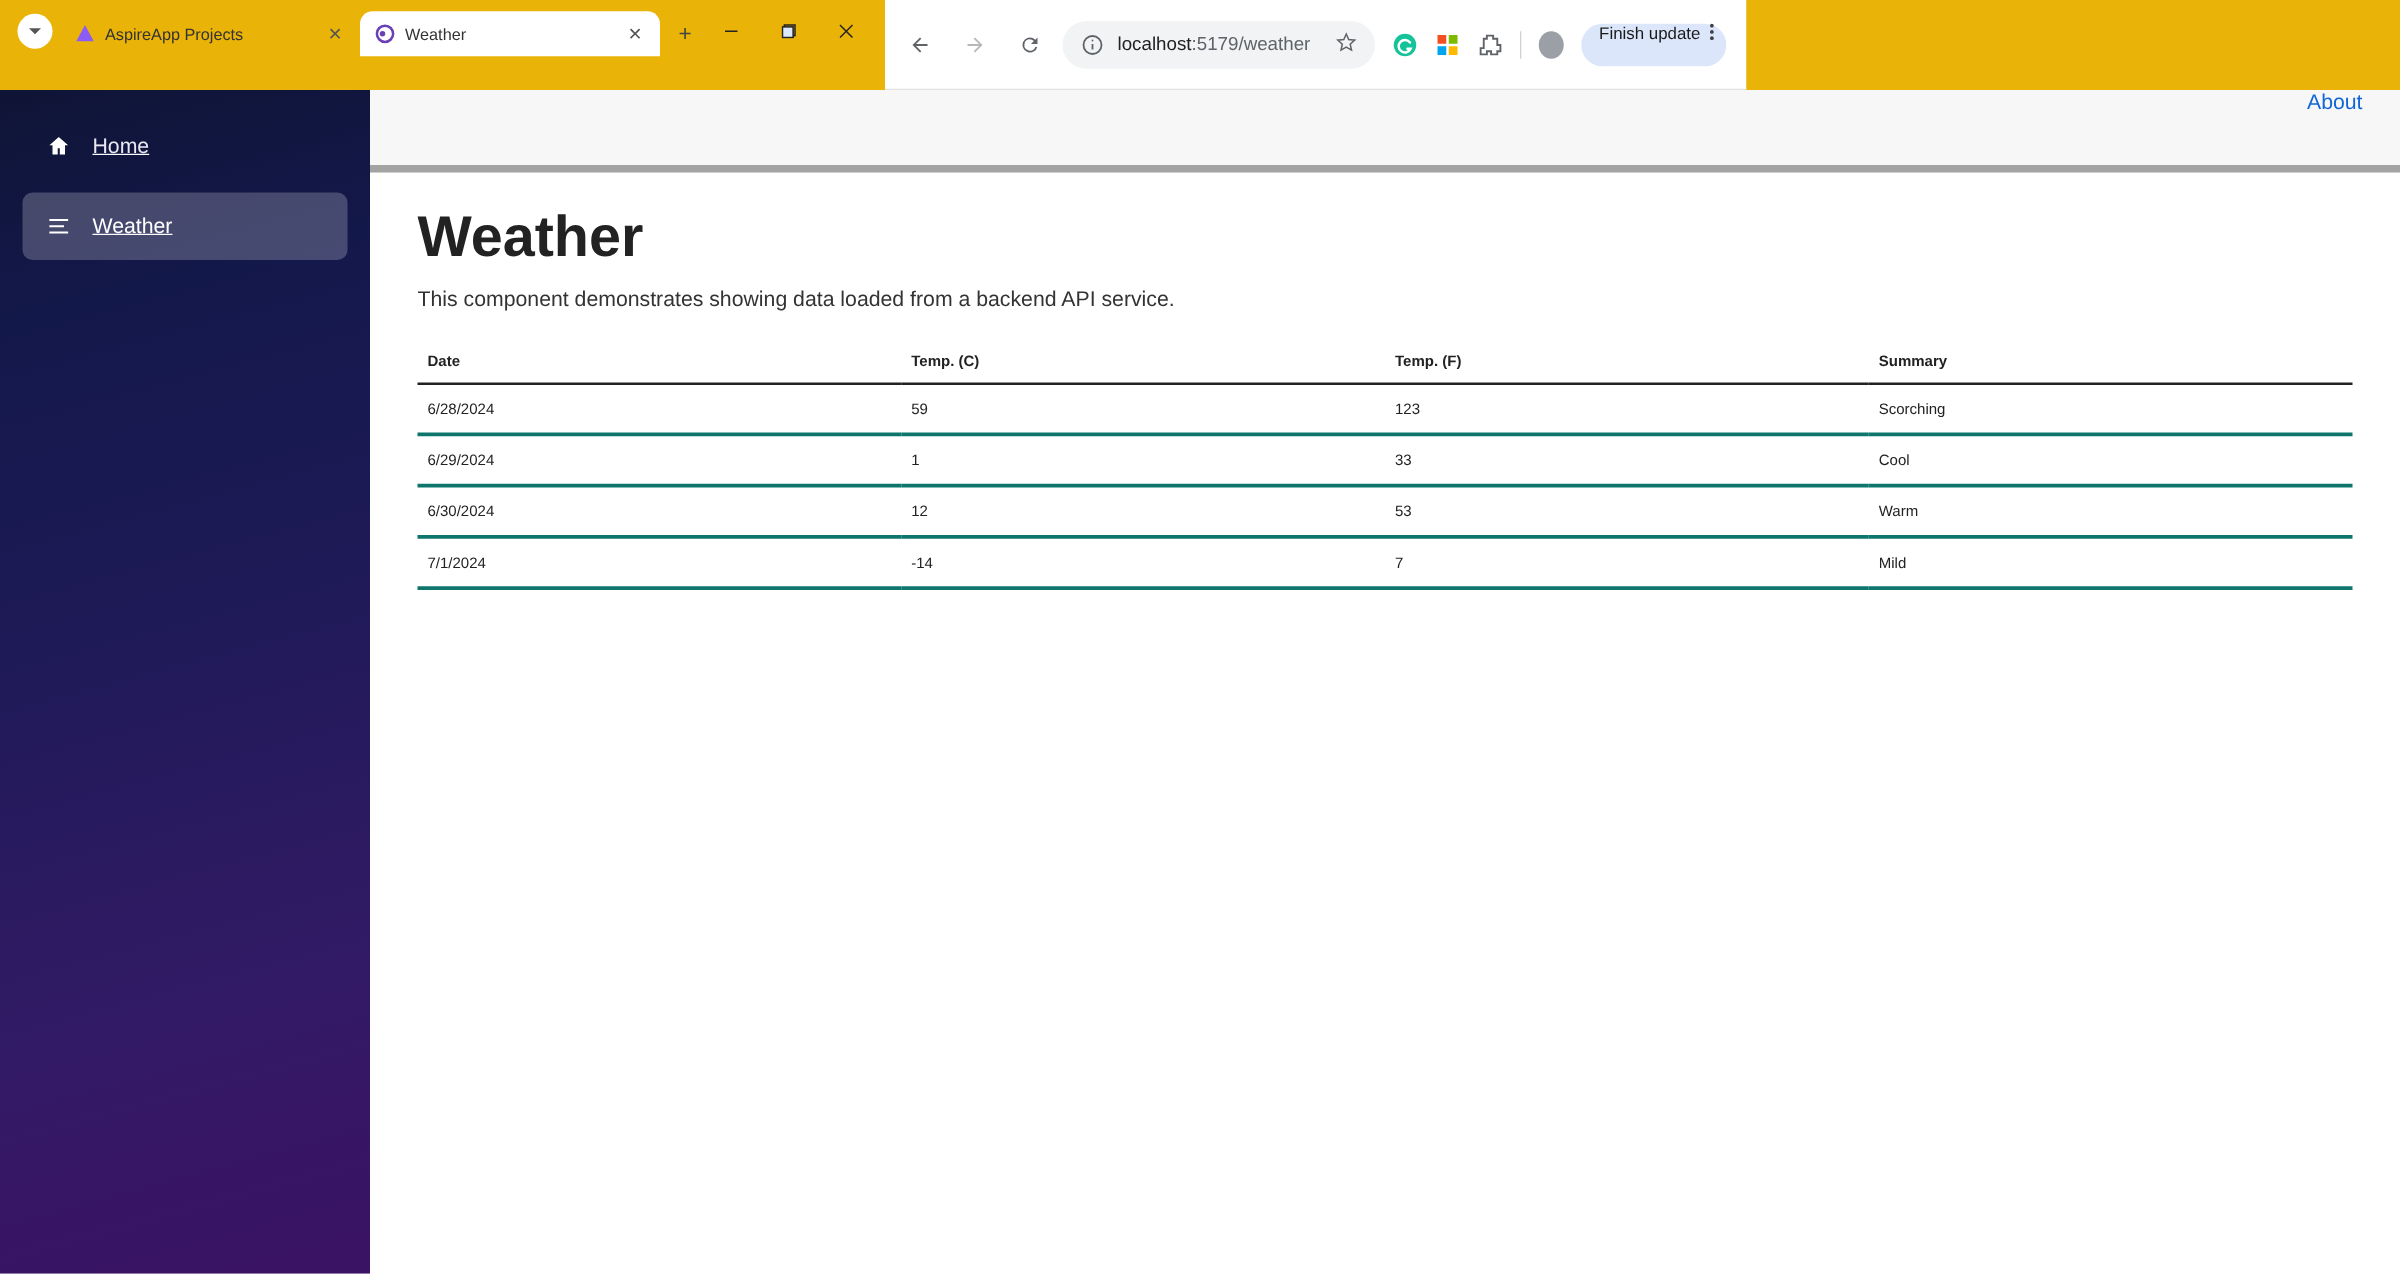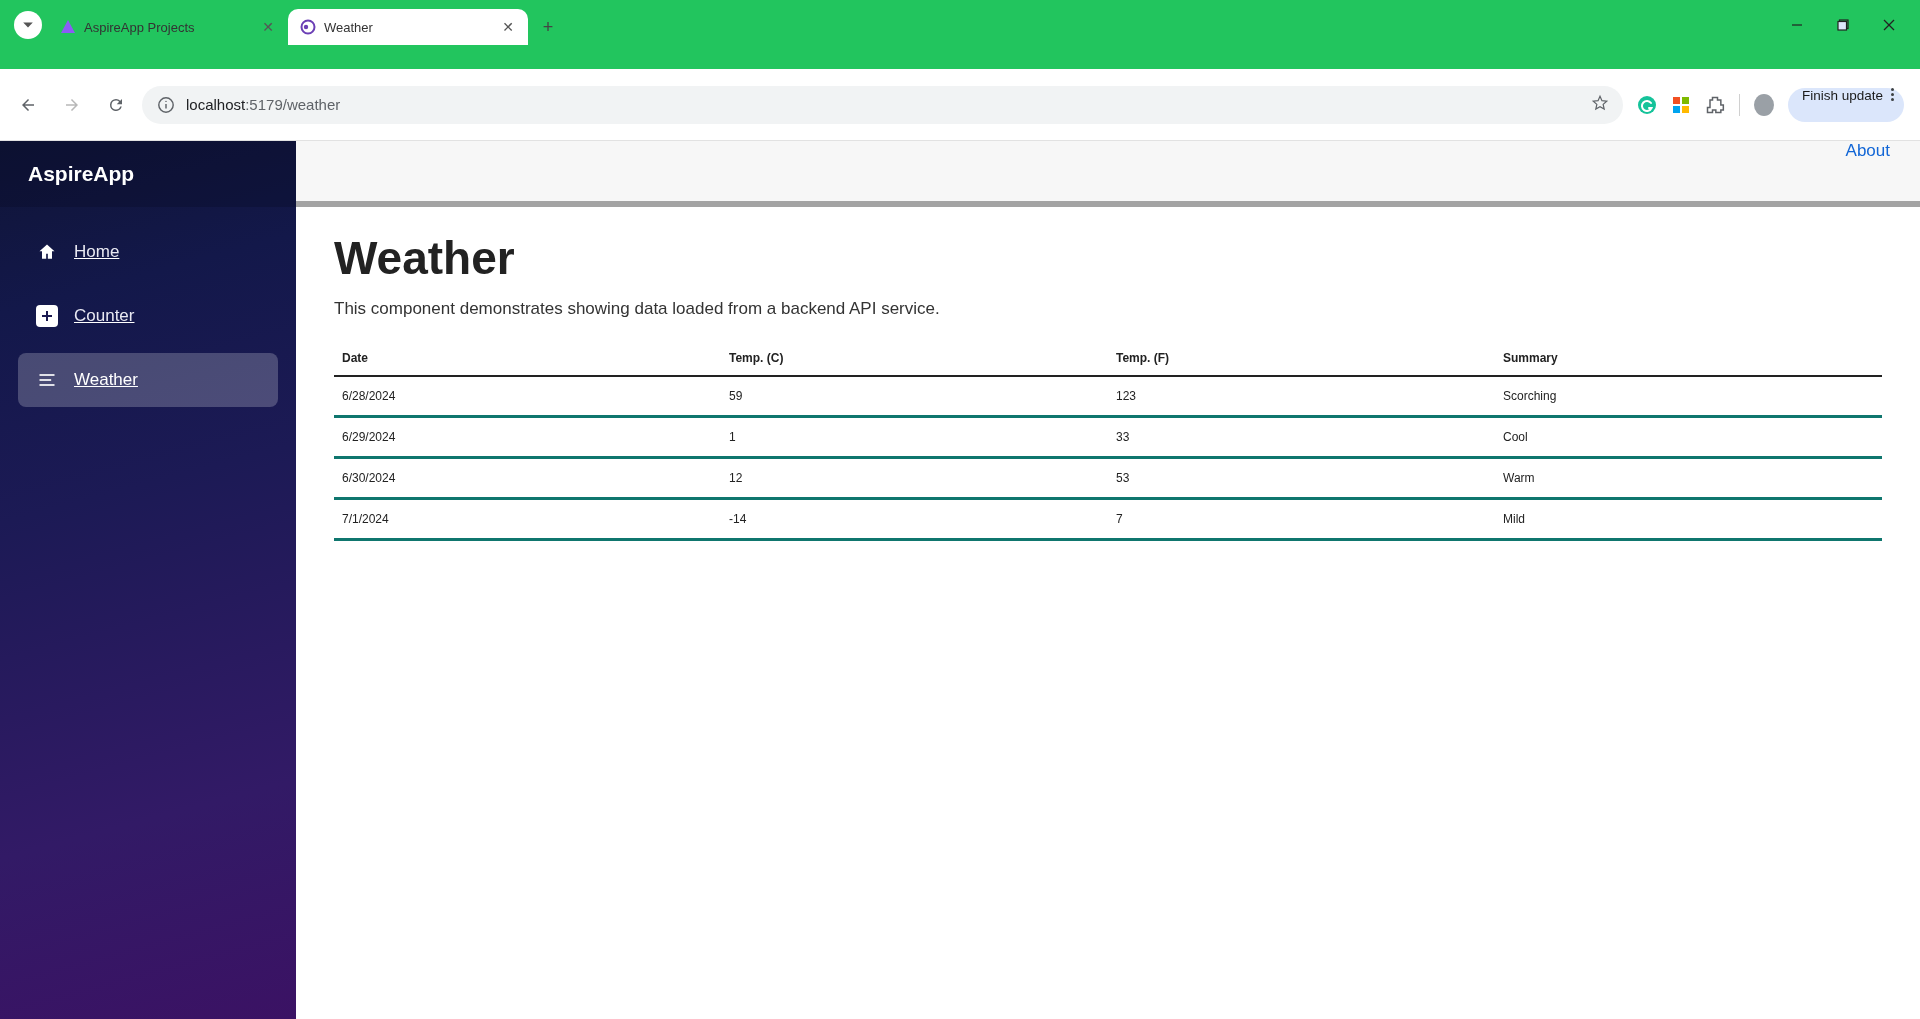--- a/index.html
+++ b/index.html
@@ -1,20 +1,20 @@
 <!DOCTYPE html>
 <html><head>
 <meta charset="utf-8">
 <style>
   * { box-sizing: border-box; margin: 0; padding: 0; }
   html, body { width: 100%; height: 100%; font-family: "Segoe UI", Arial, sans-serif; }
   body { display: flex; flex-direction: column; }
 
   
-  .browser-chrome { display: flex; flex-direction: column; background: #22c55e; gap: 24px; }
+  .browser-chrome { display: flex; flex-direction: row; background: #eab308; }
   .tab-strip { display: flex; align-items: flex-end; height: 45px; padding: 0 8px; }
   .tab-search {
     width: 28px; height: 28px; border-radius: 50%; background: #fff;
     display: flex; align-items: center; justify-content: center; margin: 0 6px 6px 6px;
     cursor: pointer;
   }
   .tab-search svg { width: 12px; height: 12px; fill: #555; }
   .tab {
     display: flex; align-items: center; gap: 8px;
     height: 36px; padding: 0 12px; min-width: 240px; max-width: 280px;
@@ -250,41 +250,31 @@
             <span></span>
           </span>
       </div>
     </div>
   </div>
 </div>
 
 <div class="viewport">
 
   <aside class="sidebar">
-    <div class="brand">AspireApp</div>
     <nav class="nav">
 
       <div class="nav-item">
         <span class="nicon">
           <svg viewBox="0 0 24 24">
               <path d="M12 3l9 8h-3v9h-5v-6H11v6H6v-9H3z"></path>
             </svg>
         </span>
         <span>Home</span>
       </div>
 
-      <div class="nav-item">
-        <span class="nicon box">
-          <svg viewBox="0 0 14 14">
-              <rect x="6" y="2" width="2" height="10"></rect>
-              <rect x="2" y="6" width="10" height="2"></rect>
-            </svg>
-        </span>
-        <span>Counter</span>
-      </div>
 
       <div class="nav-item active">
         <span class="nicon lines">
           <svg viewBox="0 0 24 24">
               <line x1="3" y1="6" x2="21" y2="6"></line>
               <line x1="3" y1="12" x2="17" y2="12"></line>
               <line x1="3" y1="18" x2="21" y2="18"></line>
             </svg>
         </span>
         <span>Weather</span>

